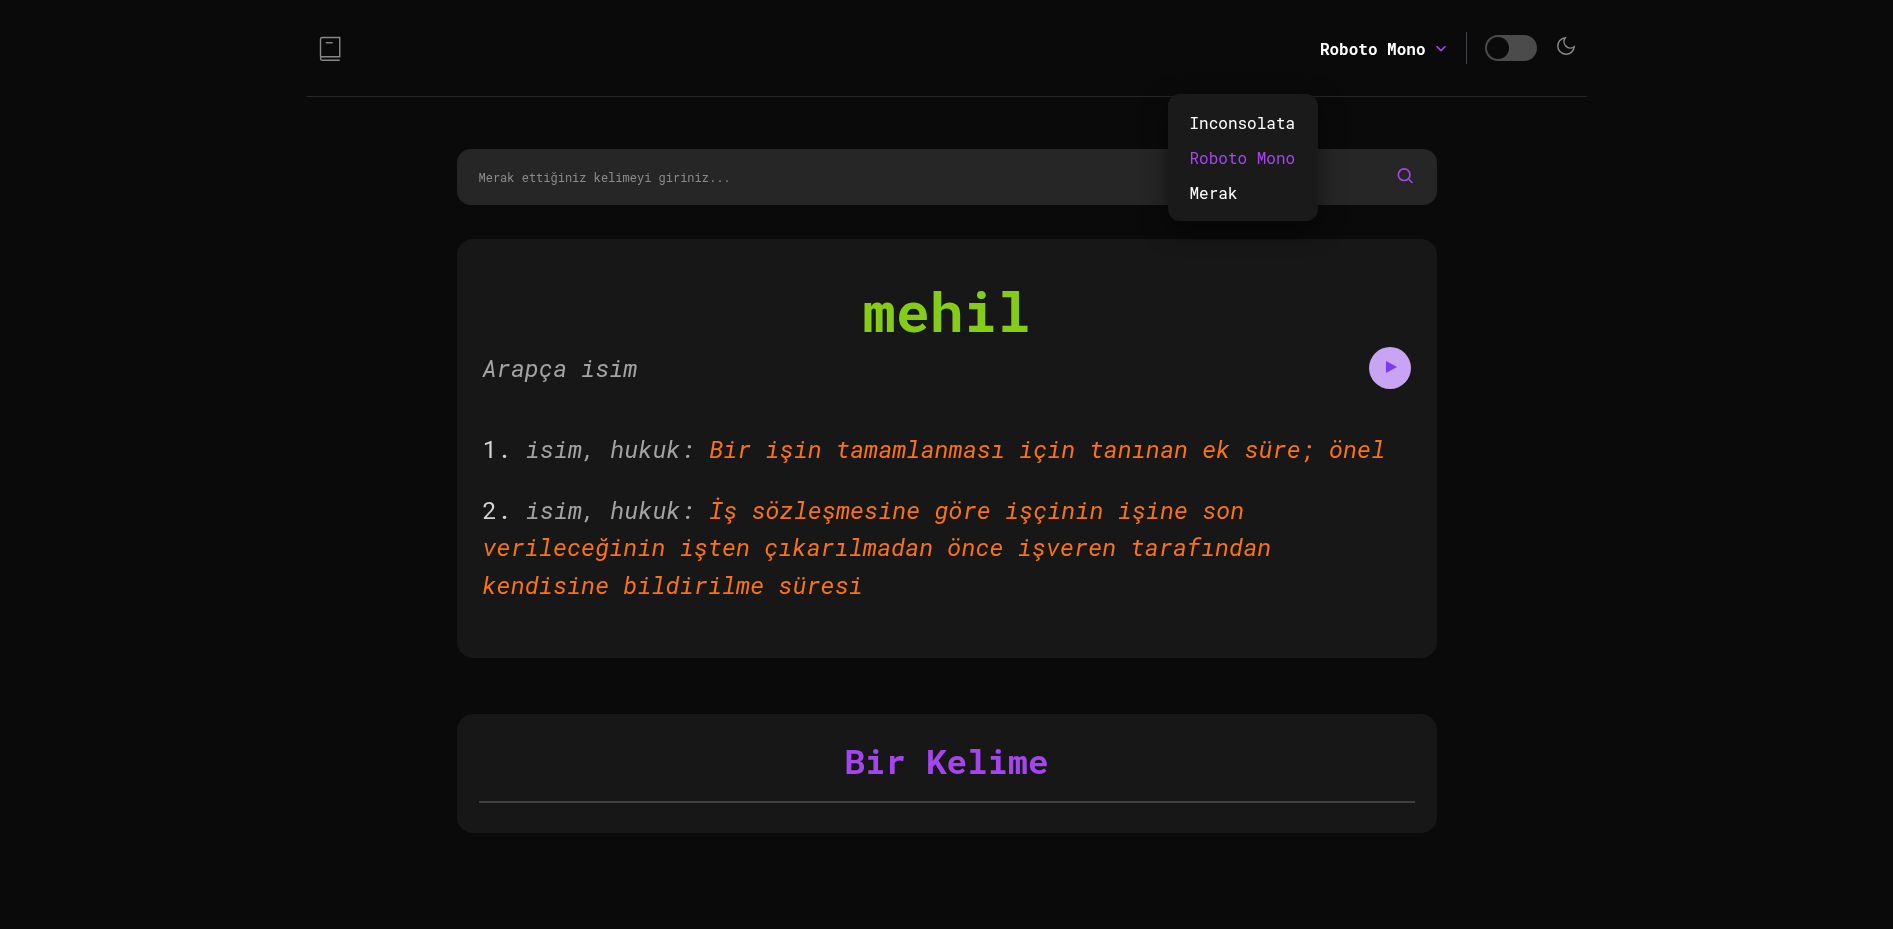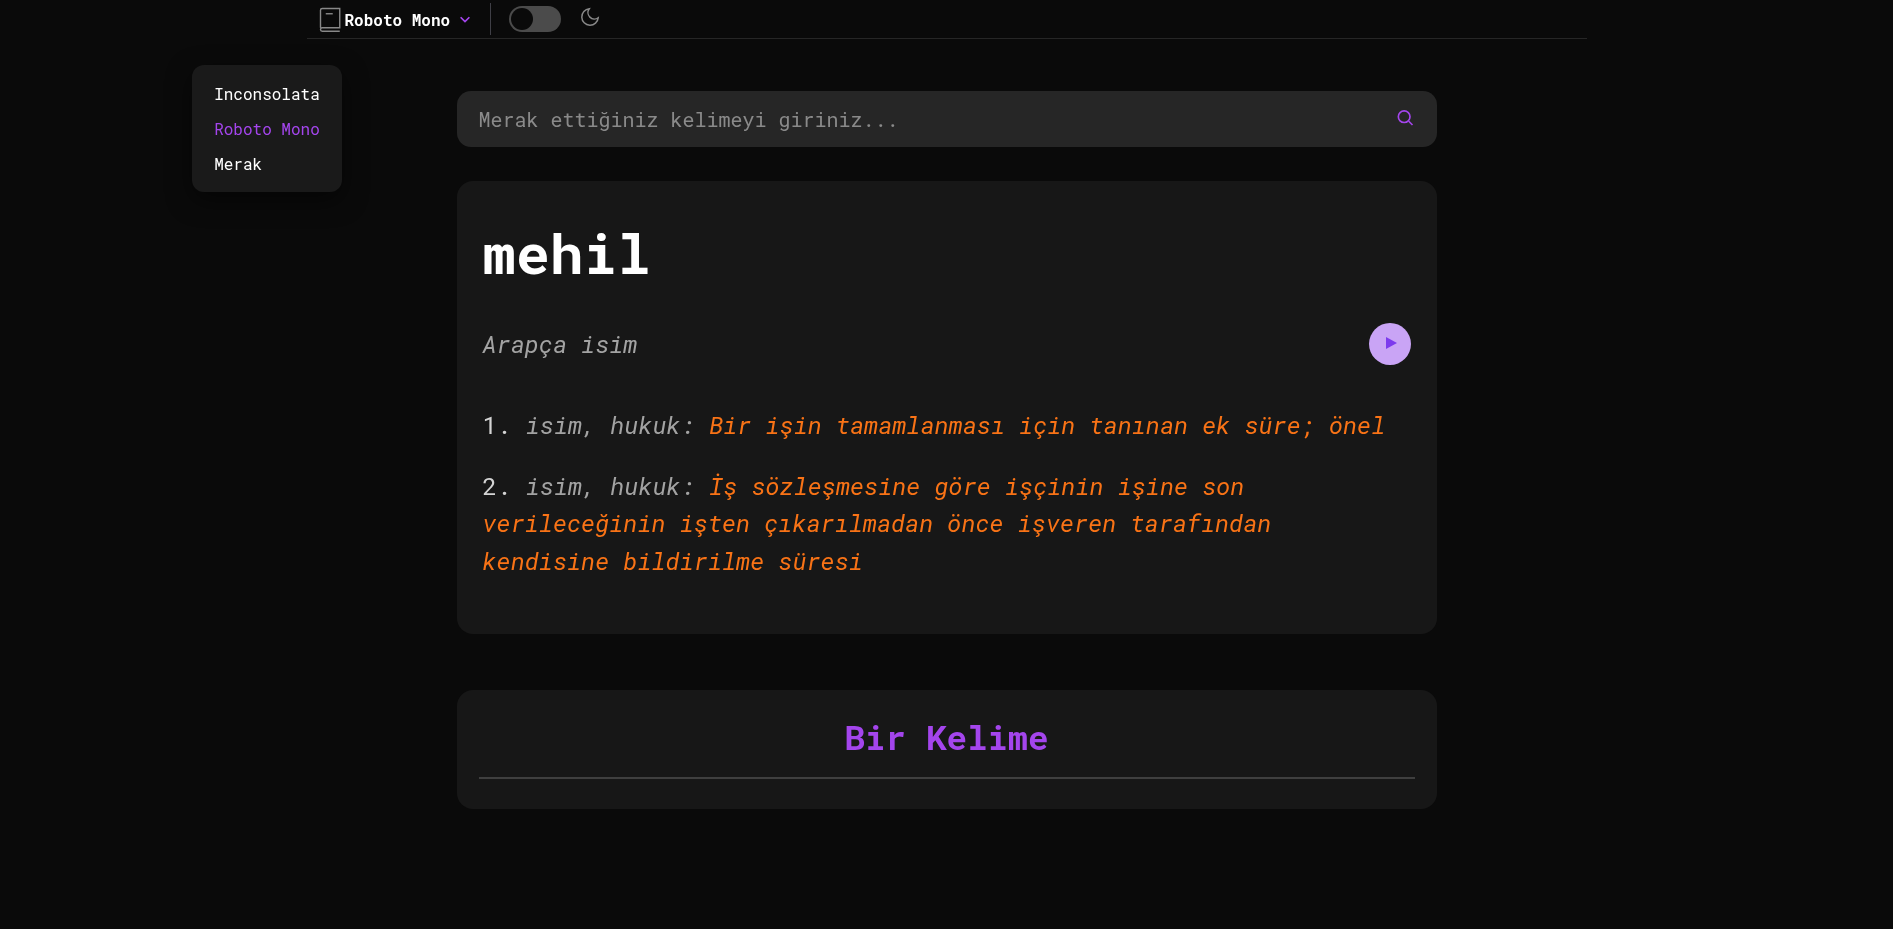--- a/index.html
+++ b/index.html
@@ -5,21 +5,22 @@
 * { box-sizing: border-box; margin: 0; padding: 0; }
 body {
   background: #0a0a0a;
   color: #e5e5e5;
   font-family: "Roboto Mono", "Courier New", monospace;
   min-height: 100vh;
 }
 .header {
   display: flex;
   align-items: center;
-  padding: 3px 0;
+  justify-content: space-between;
+  padding: 32px 0;
   border-bottom: 1px solid #262626;
   max-width: 1280px;
   margin: 0 auto;
   position: relative;
 }
 .logo {
   width: 28px;
   height: 28px;
   margin-left: 10px;
 }
@@ -94,21 +95,21 @@
   margin-top: 52px;
   position: relative;
 }
 .search-input {
   width: 100%;
   height: 56px;
   border: none;
   border-radius: 14px;
   background: #262626;
   padding: 0 60px 0 22px;
-  font-size: 20px;
+  font-size: 12px;
   color: #e5e5e5;
   font-family: inherit;
   outline: none;
 }
 .search-input::placeholder { color: #8a8a8a; }
 .search-btn {
   position: absolute;
   right: 22px;
   top: 50%;
   transform: translateY(-50%);
@@ -117,24 +118,24 @@
   cursor: pointer;
 }
 .search-btn svg { width: 20px; height: 20px; }
 .card {
   background: #171717;
   border-radius: 16px;
   padding: 34px 26px 54px 26px;
   margin-top: 34px;
 }
 .word-title {
+  text-align: center;
   font-size: 56px;
   font-weight: 700;
-  color: #ffffff;
-  margin-bottom: 34px;
+  color: #84cc16;
 }
 .etymology-row {
   display: flex;
   justify-content: space-between;
   align-items: center;
   margin-bottom: 42px;
 }
 .etymology {
   font-style: italic;
   font-size: 24px;

